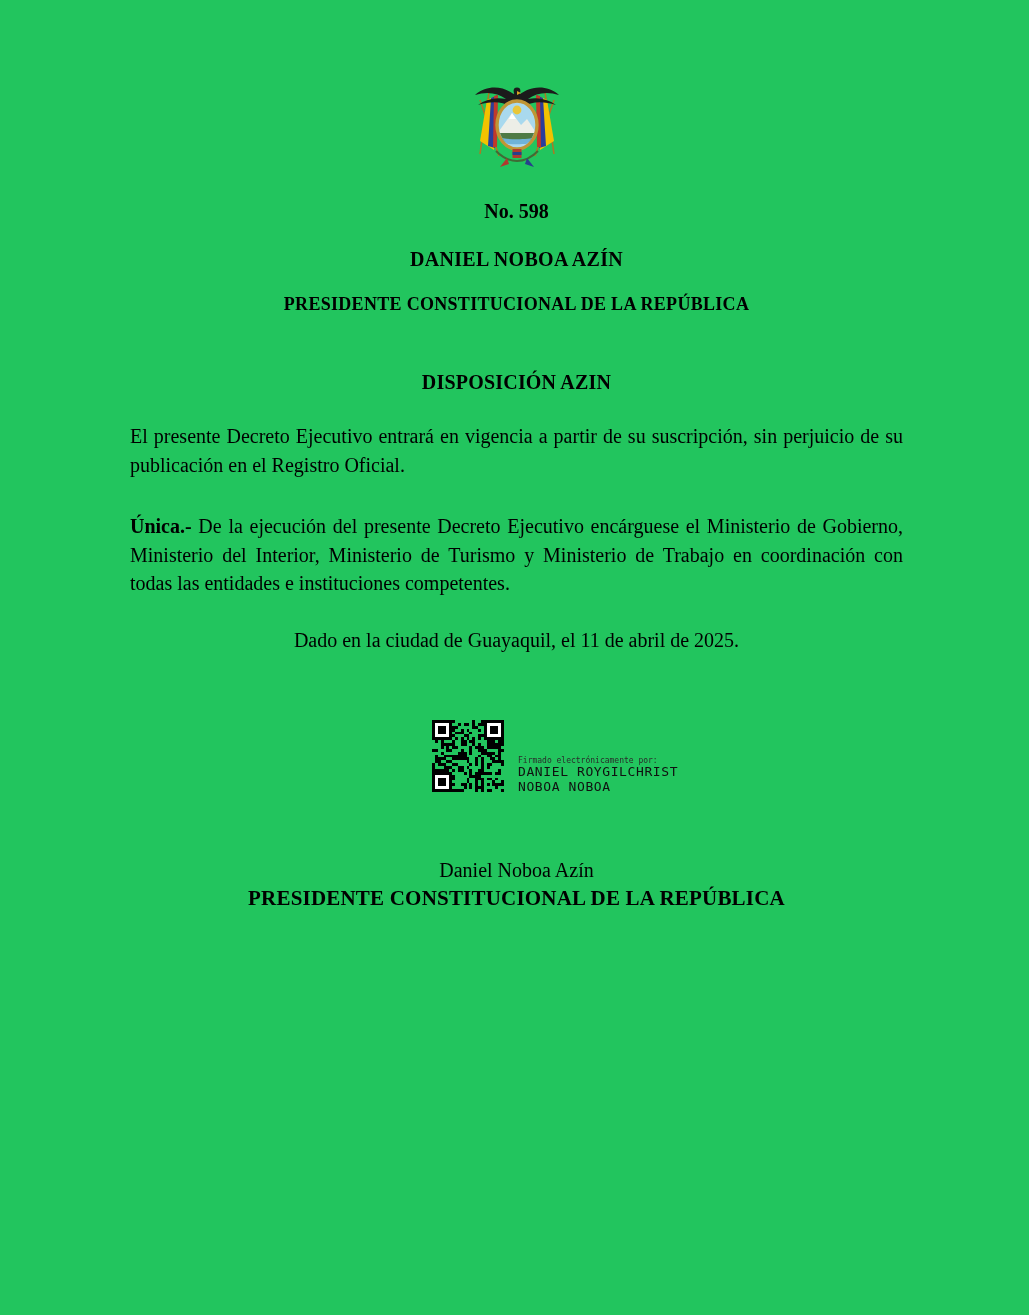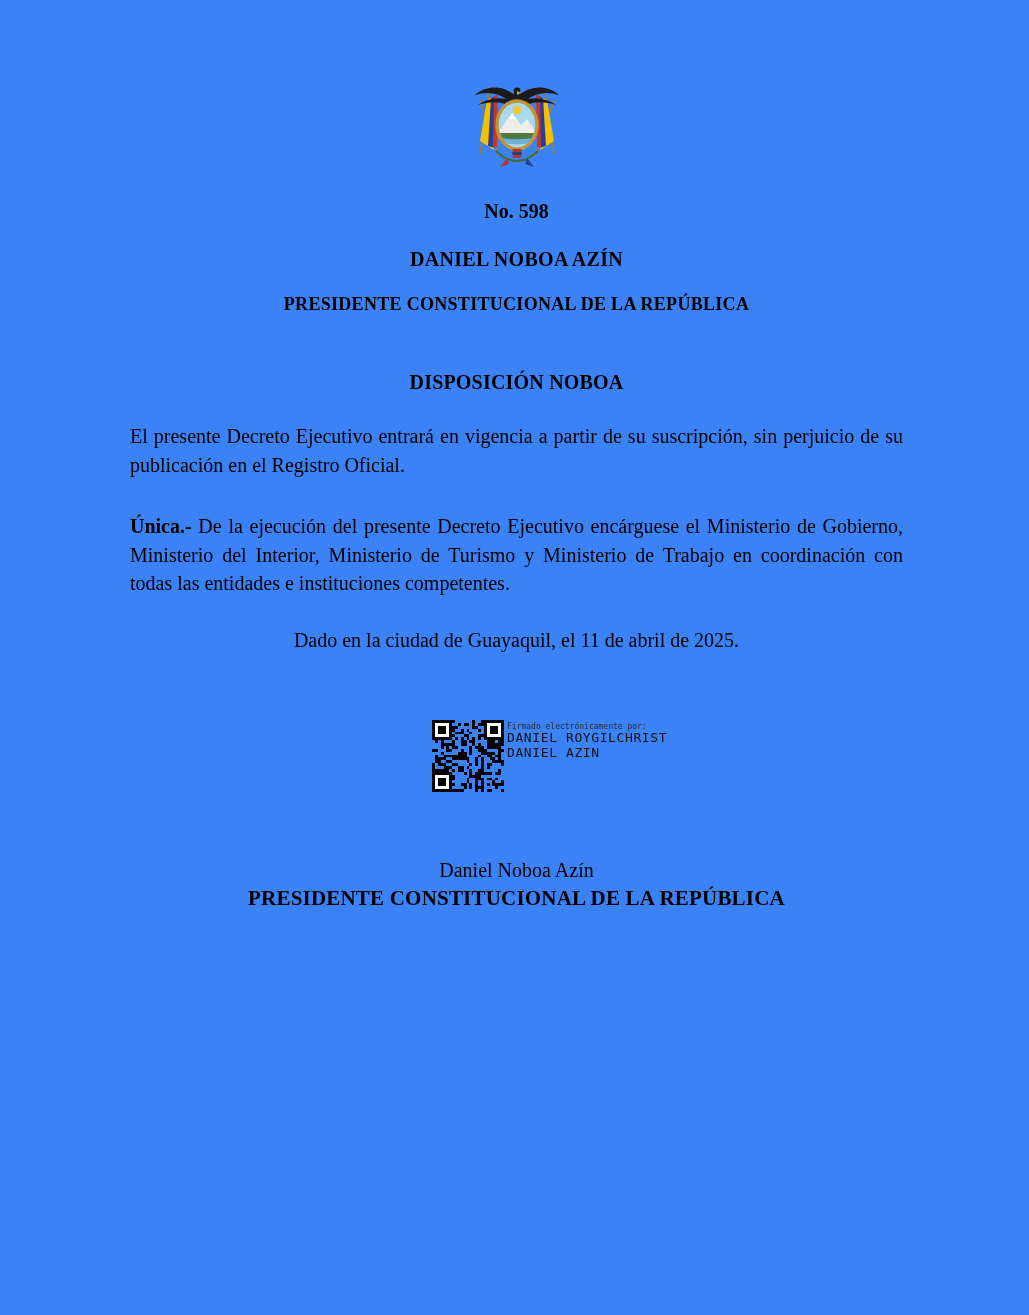--- a/index.html
+++ b/index.html
@@ -1,21 +1,21 @@
 <!DOCTYPE html>
 <html lang="es"><head>
 <meta charset="utf-8">
 <style>
   * { margin:0; padding:0; box-sizing:border-box; }
   html,body { background:#ffffff; }
   .page {
     position:relative;
     width:1029px; height:1315px;
     margin:0 auto;
-    background:#3b82f6;
+    background:#22c55e;
     overflow:hidden;
     color:#000;
     font-family:"Liberation Serif","DejaVu Serif",serif;
     padding:0 126px 0 130px;
   }
   .emblem { display:block; margin:82px auto 0 auto; }
   .center { text-align:center; }
   .doc-number   { margin-top:31px; font-size:20px; font-weight:bold; line-height:24px; }
   .author-name  { margin-top:24px; font-size:20px; font-weight:bold; line-height:24px; letter-spacing:.3px; }
   .author-title { margin-top:22px; font-size:18px; font-weight:bold; line-height:22px; letter-spacing:.3px; }
@@ -25,22 +25,22 @@
     text-align:justify;
     margin-top:28px;
   }
   p.first-par { margin-top:33px; }
   p.no-justify { text-align:center; }
   .bold { font-weight:bold; }
   .sig-row {
     margin-top:66px;
     margin-left:302px;
     display:flex;
-    align-items:flex-start;
-    gap:3px;
+    align-items:flex-end;
+    gap:14px;
     height:72px;
   }
   .qr { width:72px; height:72px; flex:0 0 72px; }
   .sig-text {
     font-family:"DejaVu Sans Mono","Liberation Mono",monospace;
     transform:translateY(2px);
   }
   .sig-tiny { font-size:8px; color:#2b2b2b; line-height:9px; white-space:nowrap; }
   .sig-name { font-size:13px; font-weight:normal; line-height:14.5px; letter-spacing:.6px; color:#101010; white-space:nowrap; }
   .signer { margin-top:64px; text-align:center; }
@@ -87,21 +87,21 @@
     <polygon points="40,76 33,85 42,82" fill="#b03a2e"></polygon>
     <polygon points="60,76 67,85 58,82" fill="#27408b"></polygon>
   </svg>
 
   <div class="center doc-number">No. 598</div>
 
   <div class="center author-name">DANIEL NOBOA AZÍN</div>
 
   <div class="center author-title">PRESIDENTE CONSTITUCIONAL DE LA REPÚBLICA</div>
 
-  <div class="center section-heading">DISPOSICIÓN NOBOA</div>
+  <div class="center section-heading">DISPOSICIÓN AZIN</div>
 
   <p class="body-par">El presente Decreto Ejecutivo entrará en vigencia a partir de su suscripción, sin perjuicio de su publicación en el Registro Oficial.</p>
 
   <p class="body-par first-par"><span class="bold">Única.-</span><span> De la ejecución del presente Decreto Ejecutivo encárguese el Ministerio de Gobierno, Ministerio del Interior, Ministerio de Turismo y Ministerio de Trabajo en coordinación con todas las entidades e instituciones competentes.</span></p>
 
   <p class="body-par no-justify">Dado en la ciudad de Guayaquil, el 11 de abril de 2025.</p>
 
   <div class="sig-row">
     <svg id="qr" class="qr" viewBox="0 0 75 75" shape-rendering="crispEdges" aria-hidden="true">
         <rect x="21" y="0" width="3" height="3" fill="#000"></rect>
@@ -331,21 +331,21 @@
         <rect x="54" y="0" width="21" height="21" fill="#000"></rect>
         <rect x="57" y="3" width="15" height="15" fill="#fff"></rect>
         <rect x="60" y="6" width="9" height="9" fill="#000"></rect>
         <rect x="0" y="54" width="21" height="21" fill="#000"></rect>
         <rect x="3" y="57" width="15" height="15" fill="#fff"></rect>
         <rect x="6" y="60" width="9" height="9" fill="#000"></rect>
       </svg>
     <div class="sig-text">
       <div class="sig-tiny">Firmado electrónicamente por:</div>
       <div class="sig-name">DANIEL ROYGILCHRIST</div>
-      <div class="sig-name">DANIEL AZIN</div>
+      <div class="sig-name">NOBOA NOBOA</div>
     </div>
   </div>
 
   <div class="signer">
     <div class="signer-name">Daniel Noboa Azín</div>
     <div class="signer-title">PRESIDENTE CONSTITUCIONAL DE LA REPÚBLICA</div>
   </div>
 
 </div>
 

